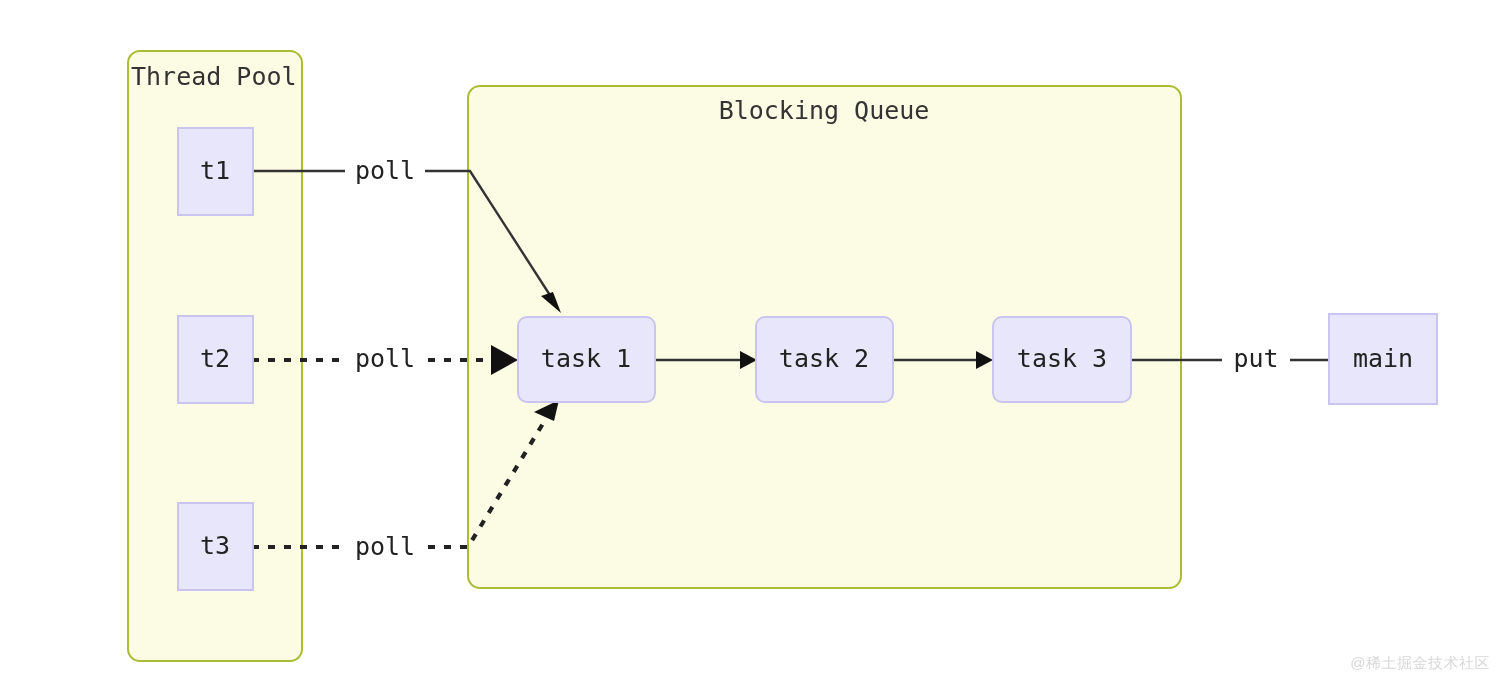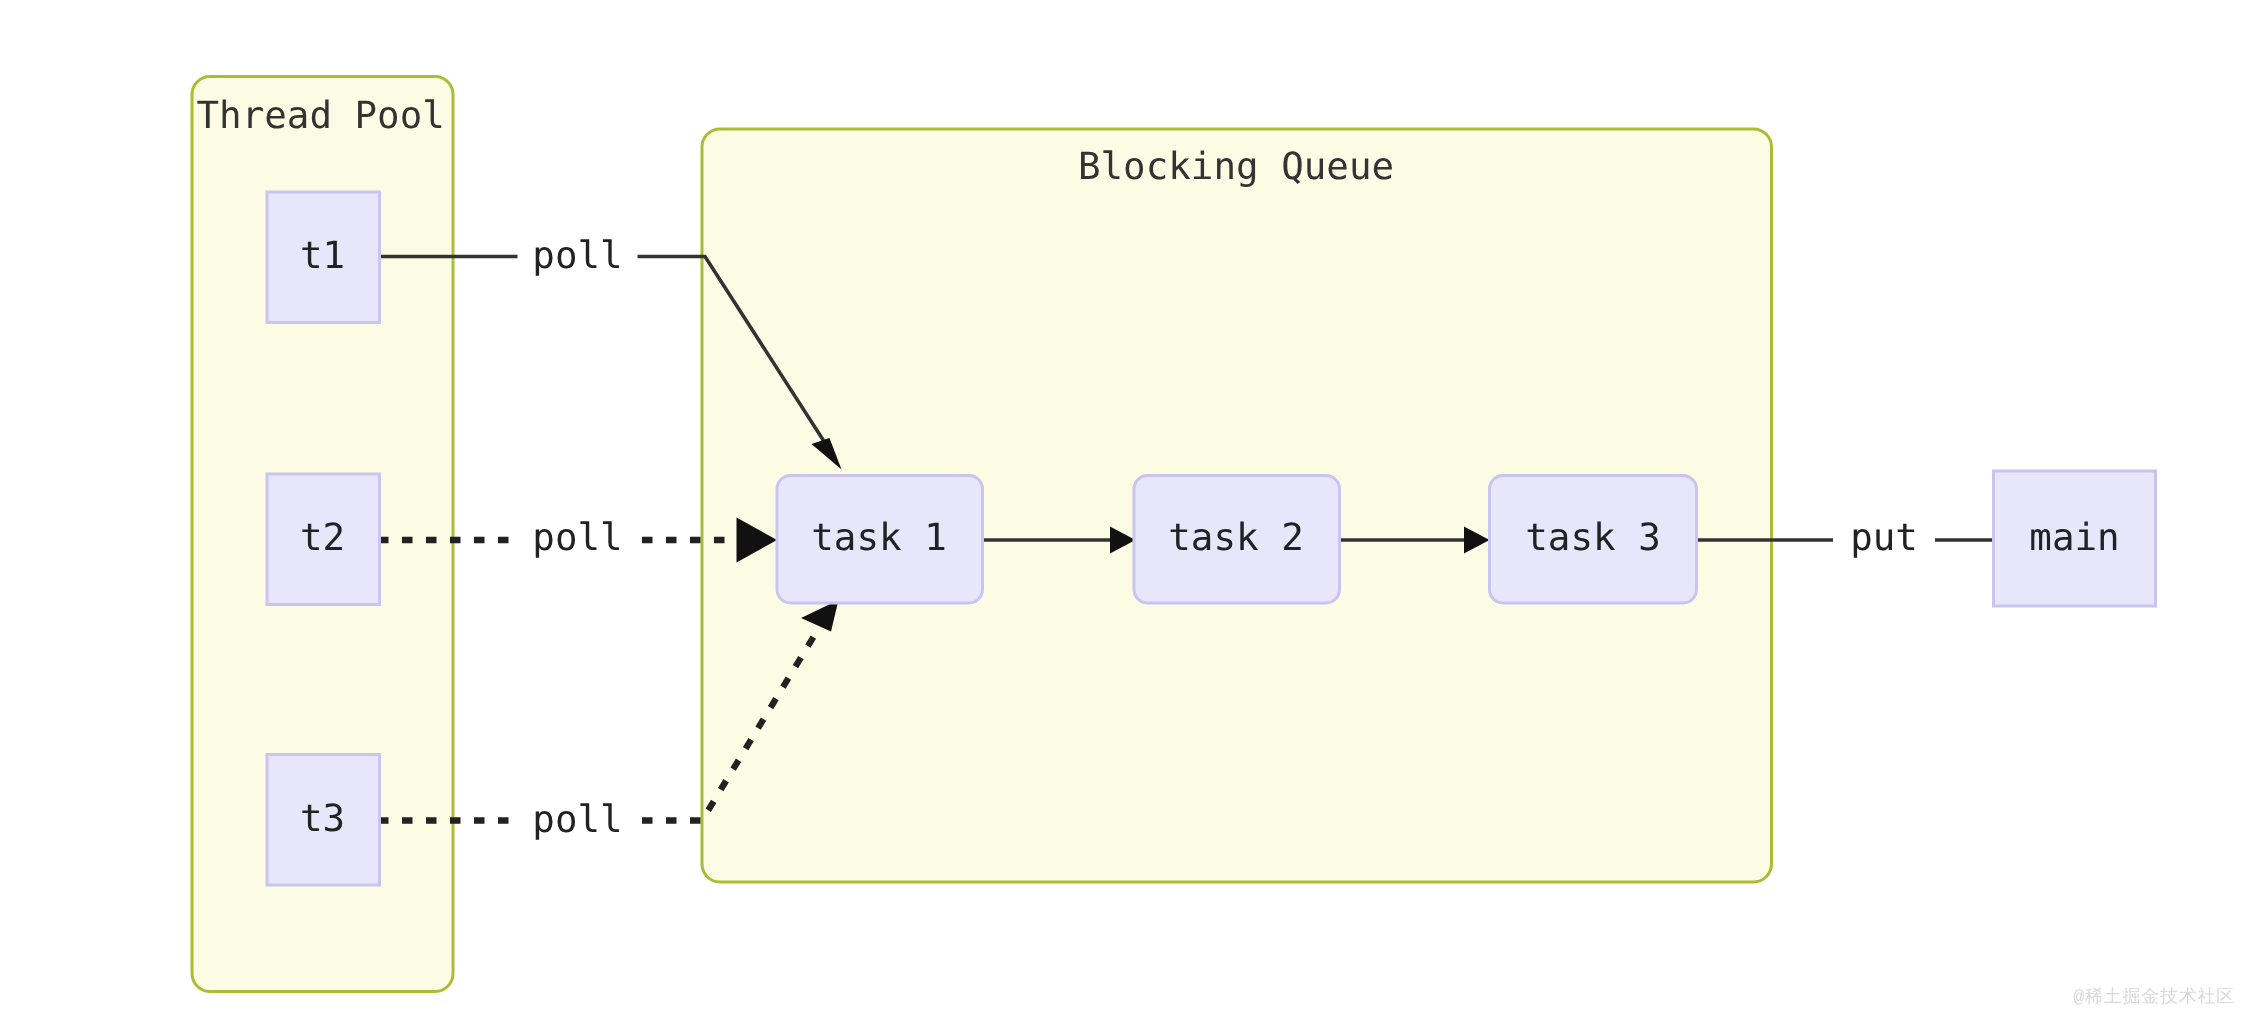--- a/index.html
+++ b/index.html
@@ -72,22 +72,22 @@
     fill: #ffffff;
   }
   .arrow-head {
     fill: #111111;
     stroke: none;
   }
   .watermark-brand {
     position: absolute;
     right: 22px;
     bottom: 16px;
-    font-family: Liberation Mono, monospace;
-    font-size: 12px;
+    font-family: Liberation Sans, sans-serif;
+    font-size: 15px;
     color: #d8d8d8;
     letter-spacing: 0.5px;
     user-select: none;
   }
   .watermark-center {
     position: absolute;
     left: 690px;
     top: 330px;
     width: 300px;
     height: 240px;

